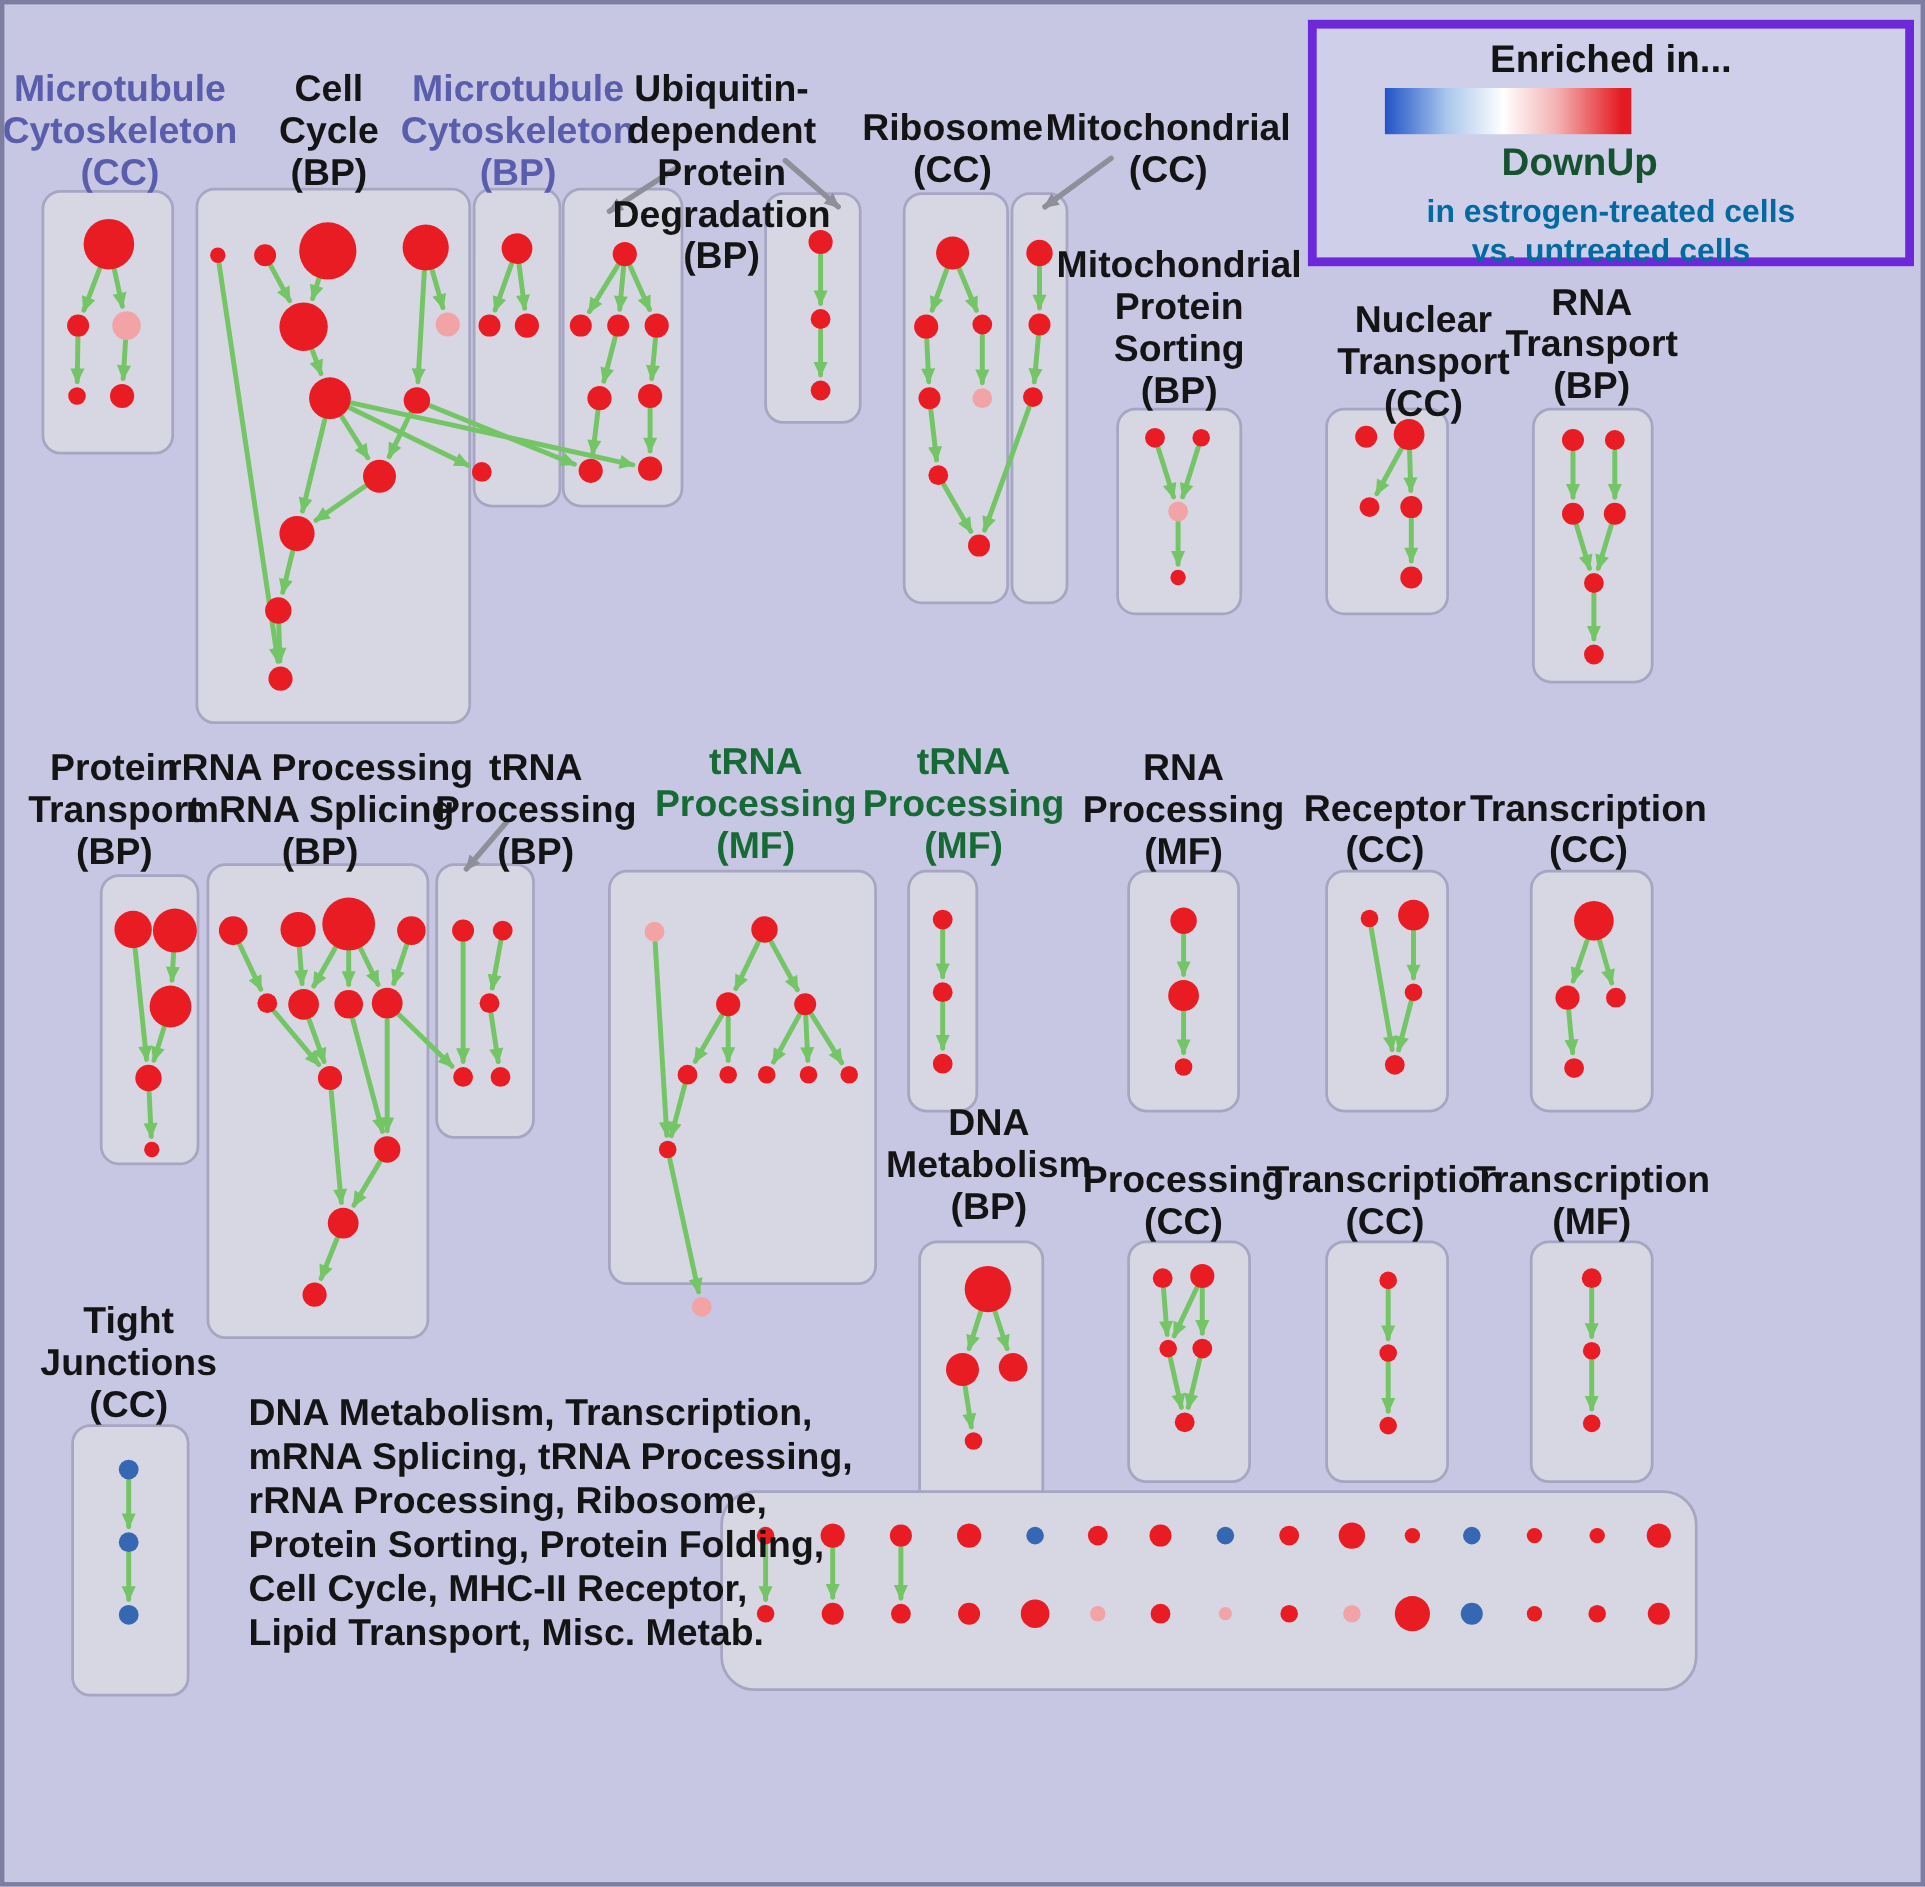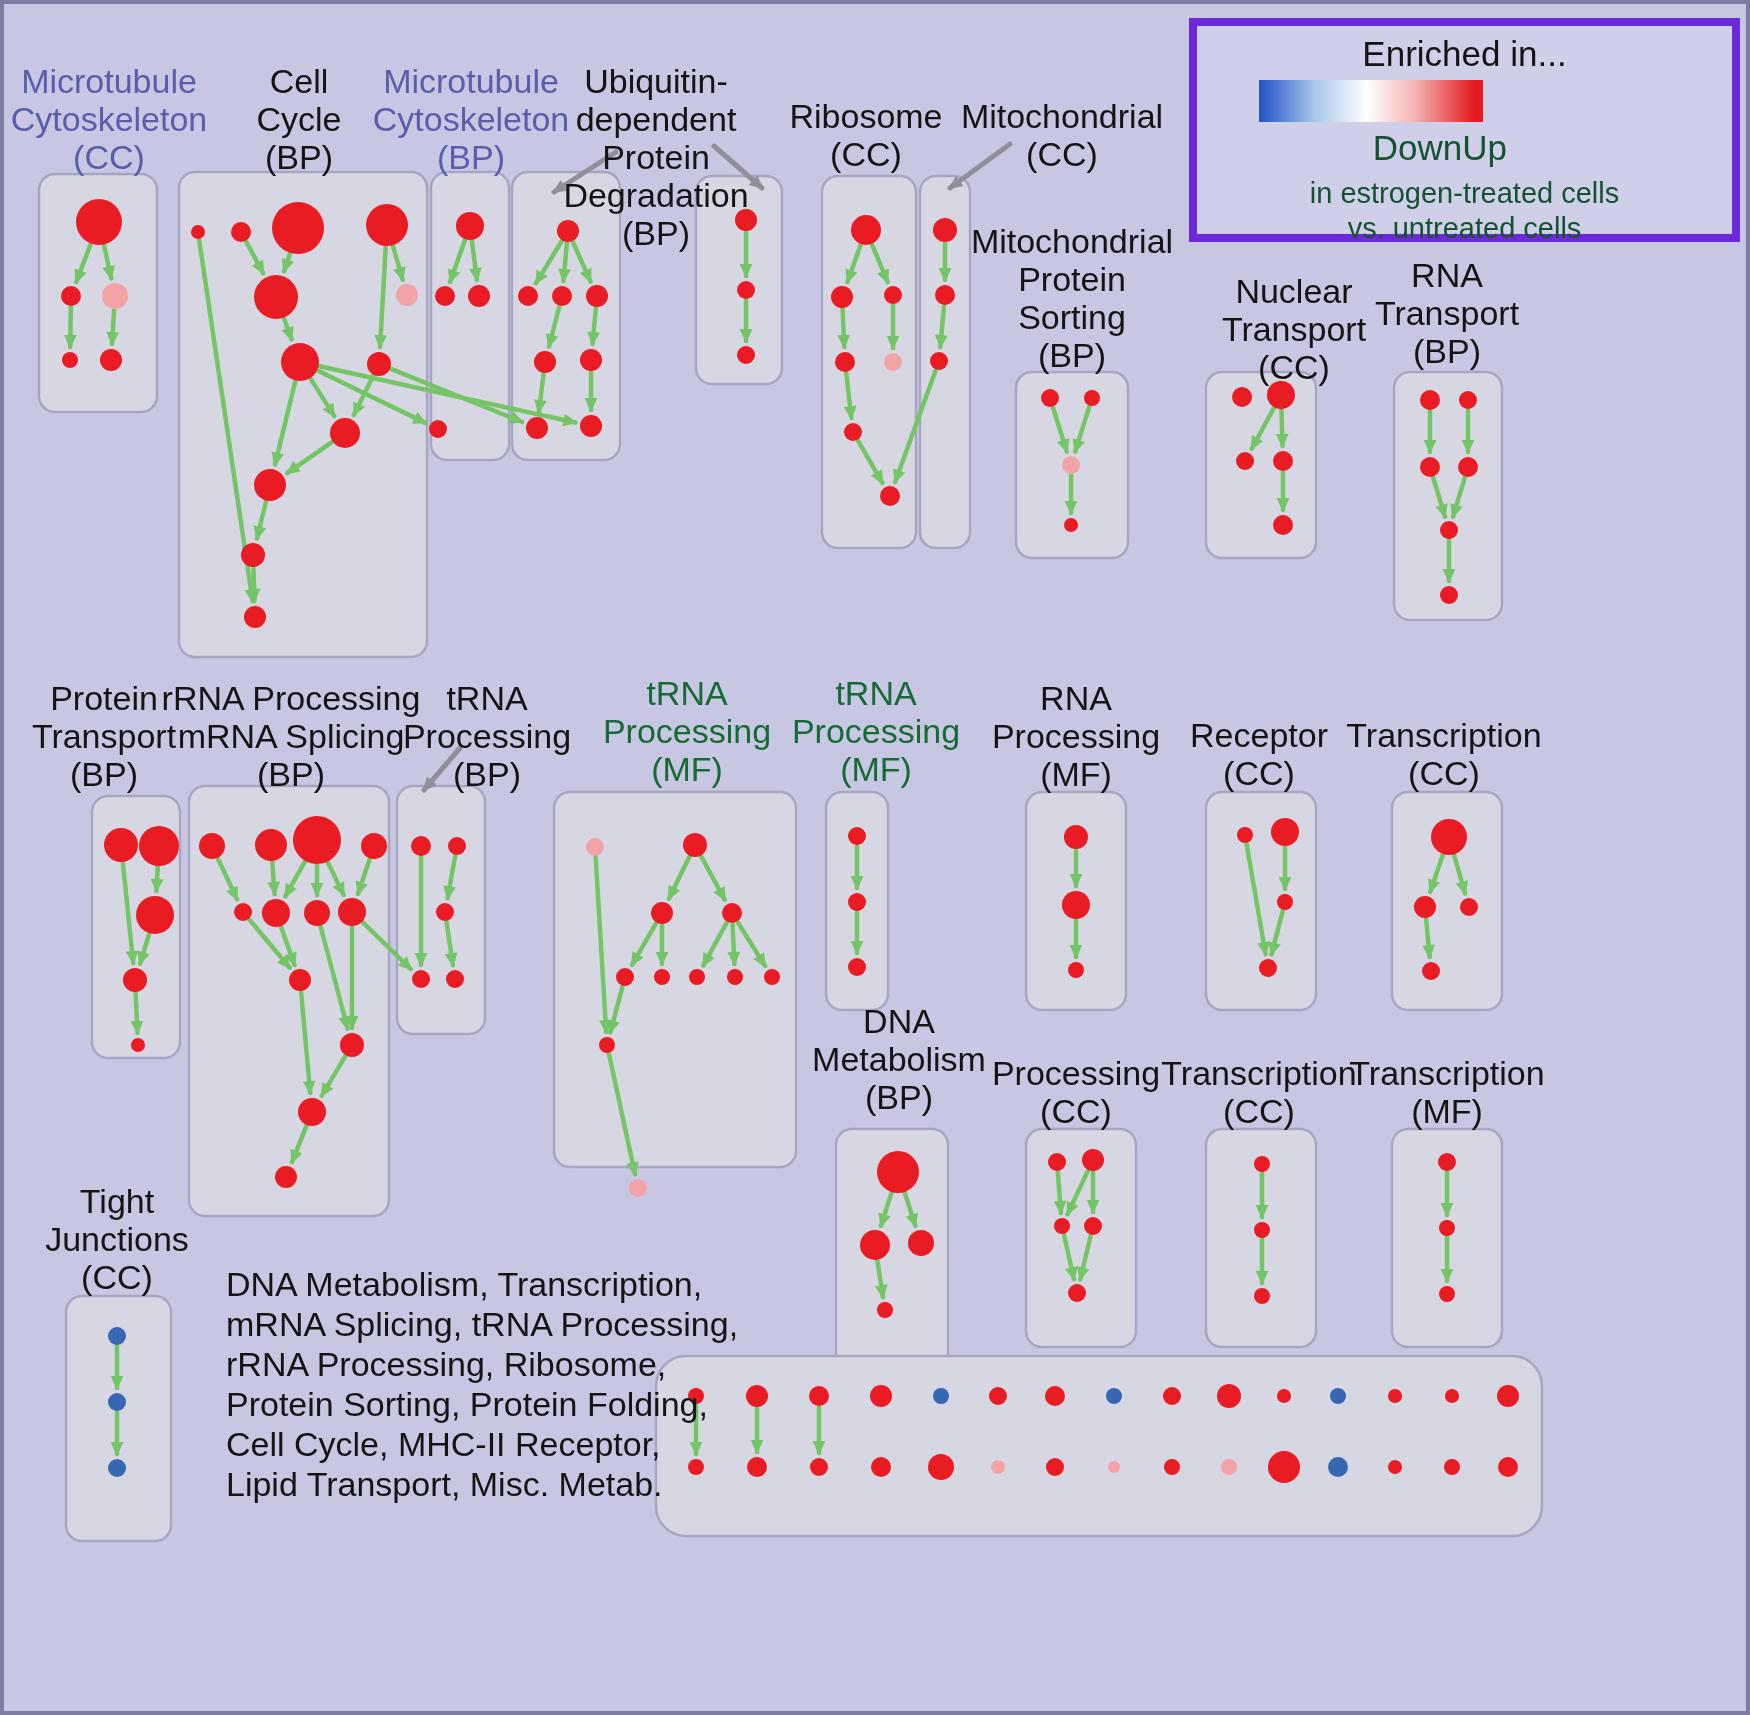--- a/index.html
+++ b/index.html
@@ -5,27 +5,27 @@
   html,body{margin:0;padding:0}
   body{font-family:"Liberation Sans","DejaVu Sans",sans-serif}
   #figure{position:relative;width:1750px;height:1715px;box-sizing:border-box;overflow:hidden;border:4px solid #7d7da2}
   #diagram{position:absolute;left:0;top:0}
   #labels{position:absolute;left:0;top:0;width:100%;height:100%;pointer-events:none}
   .cluster-label{position:absolute;width:380px;text-align:center;white-space:pre-line;font-size:34px;line-height:38px;color:#141414}
   #legend{position:absolute;left:1185px;top:14px;width:551px;height:224px;box-sizing:border-box;border:8px solid #6d28d9;background:#cfcfea}
   .legend-title{position:absolute;top:8px;left:0;width:100%;text-align:center;font-size:35px;color:#141414}
   .legend-bar{position:absolute;left:62px;top:54px;width:224px;height:42px}
   .legend-downup{position:absolute;left:44px;top:102px;width:266px;display:flex;justify-content:flex-end;font-size:35px;color:#14532d}
-  .legend-sub{position:absolute;top:150px;left:0;width:100%;text-align:center;font-size:29px;line-height:35px;white-space:pre-line;color:#14532d}
+  .legend-sub{position:absolute;top:150px;left:0;width:100%;text-align:center;font-size:29px;line-height:35px;white-space:pre-line;color:#0369a1}
   #note{position:absolute;left:222px;top:1260px;font-size:34px;line-height:40px;white-space:pre-line;color:#141414}
 </style>
 </head>
 <body>
 
-<div id="figure" style="background: rgb(199, 199, 228);">
+<div id="figure" style="background: rgb(199, 199, 228); font-weight: bold;">
   <svg id="diagram" width="1750" height="1715">
       <defs>
         <marker id="ah-green" viewBox="0 0 12 12" refX="10" refY="6" markerWidth="16" markerHeight="16" orient="auto" markerUnits="userSpaceOnUse">
           <path d="M1,1.2 L11.5,6 L1,10.8 Z" fill="#74c566"></path>
         </marker>
         <marker id="ah-gray" viewBox="0 0 12 12" refX="10" refY="6" markerWidth="16" markerHeight="16" orient="auto" markerUnits="userSpaceOnUse">
           <path d="M1,1.2 L11.5,6 L1,10.8 Z" fill="#8f8f9a"></path>
         </marker>
       </defs>
       <g>

